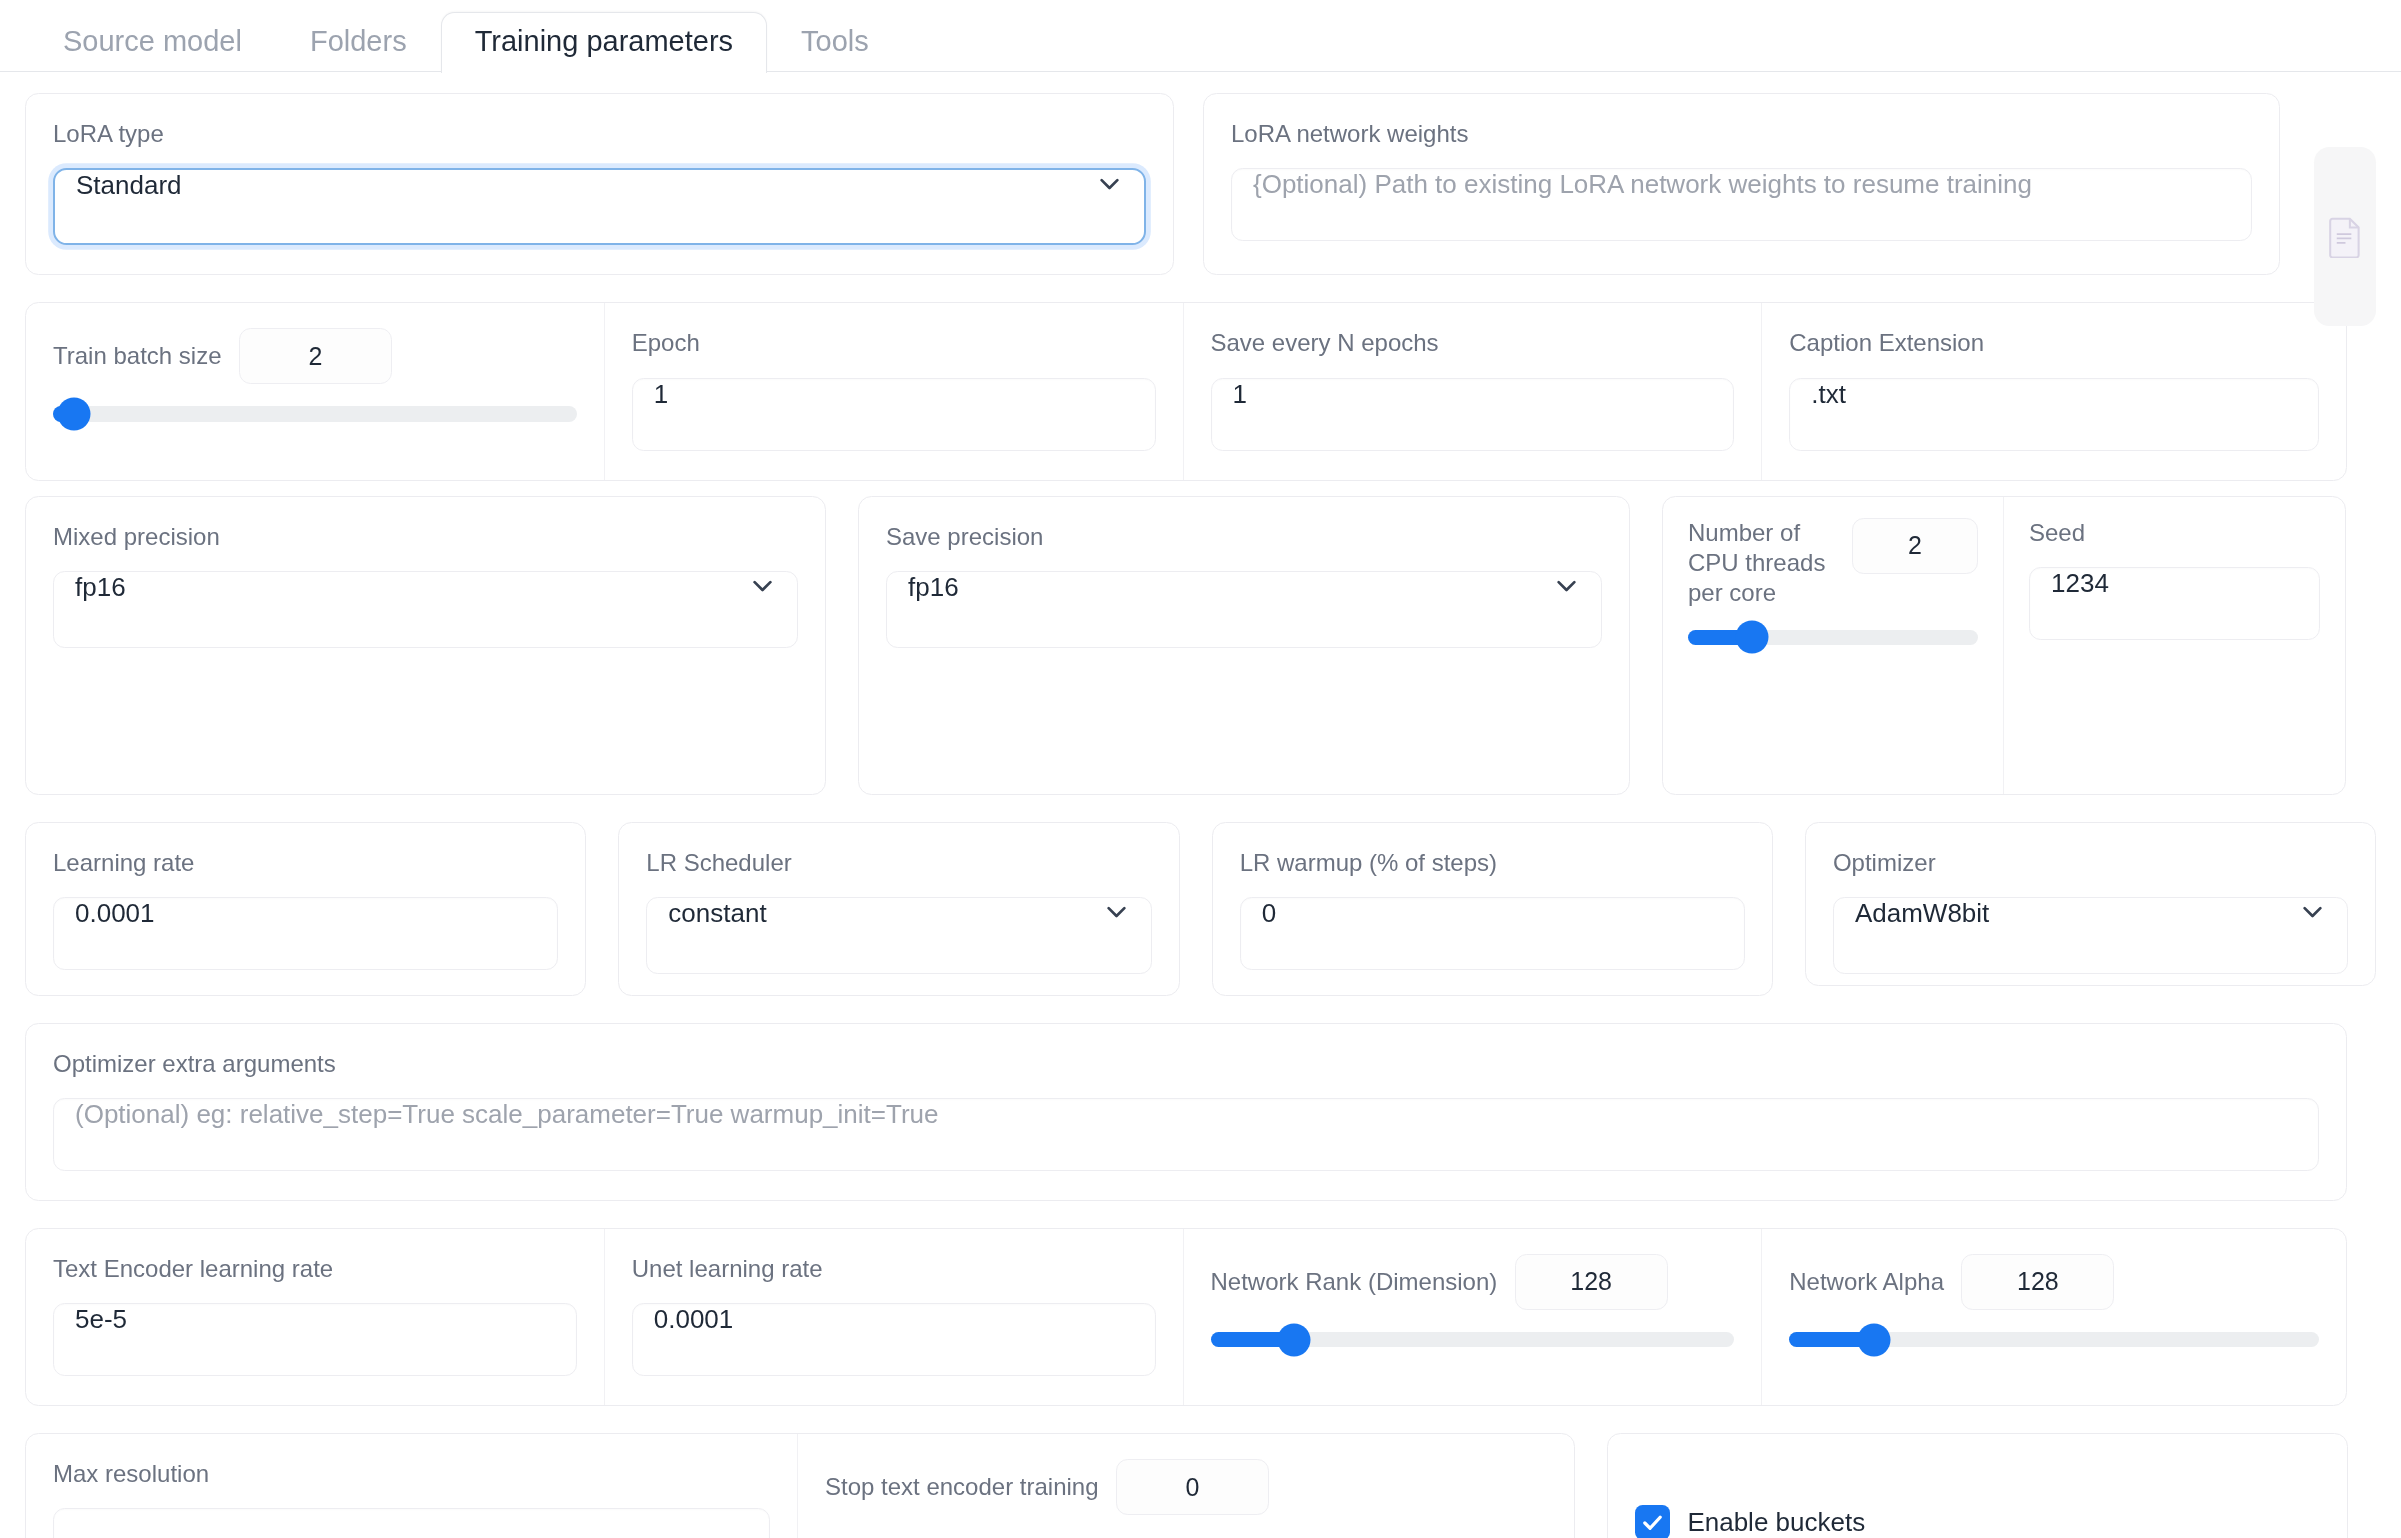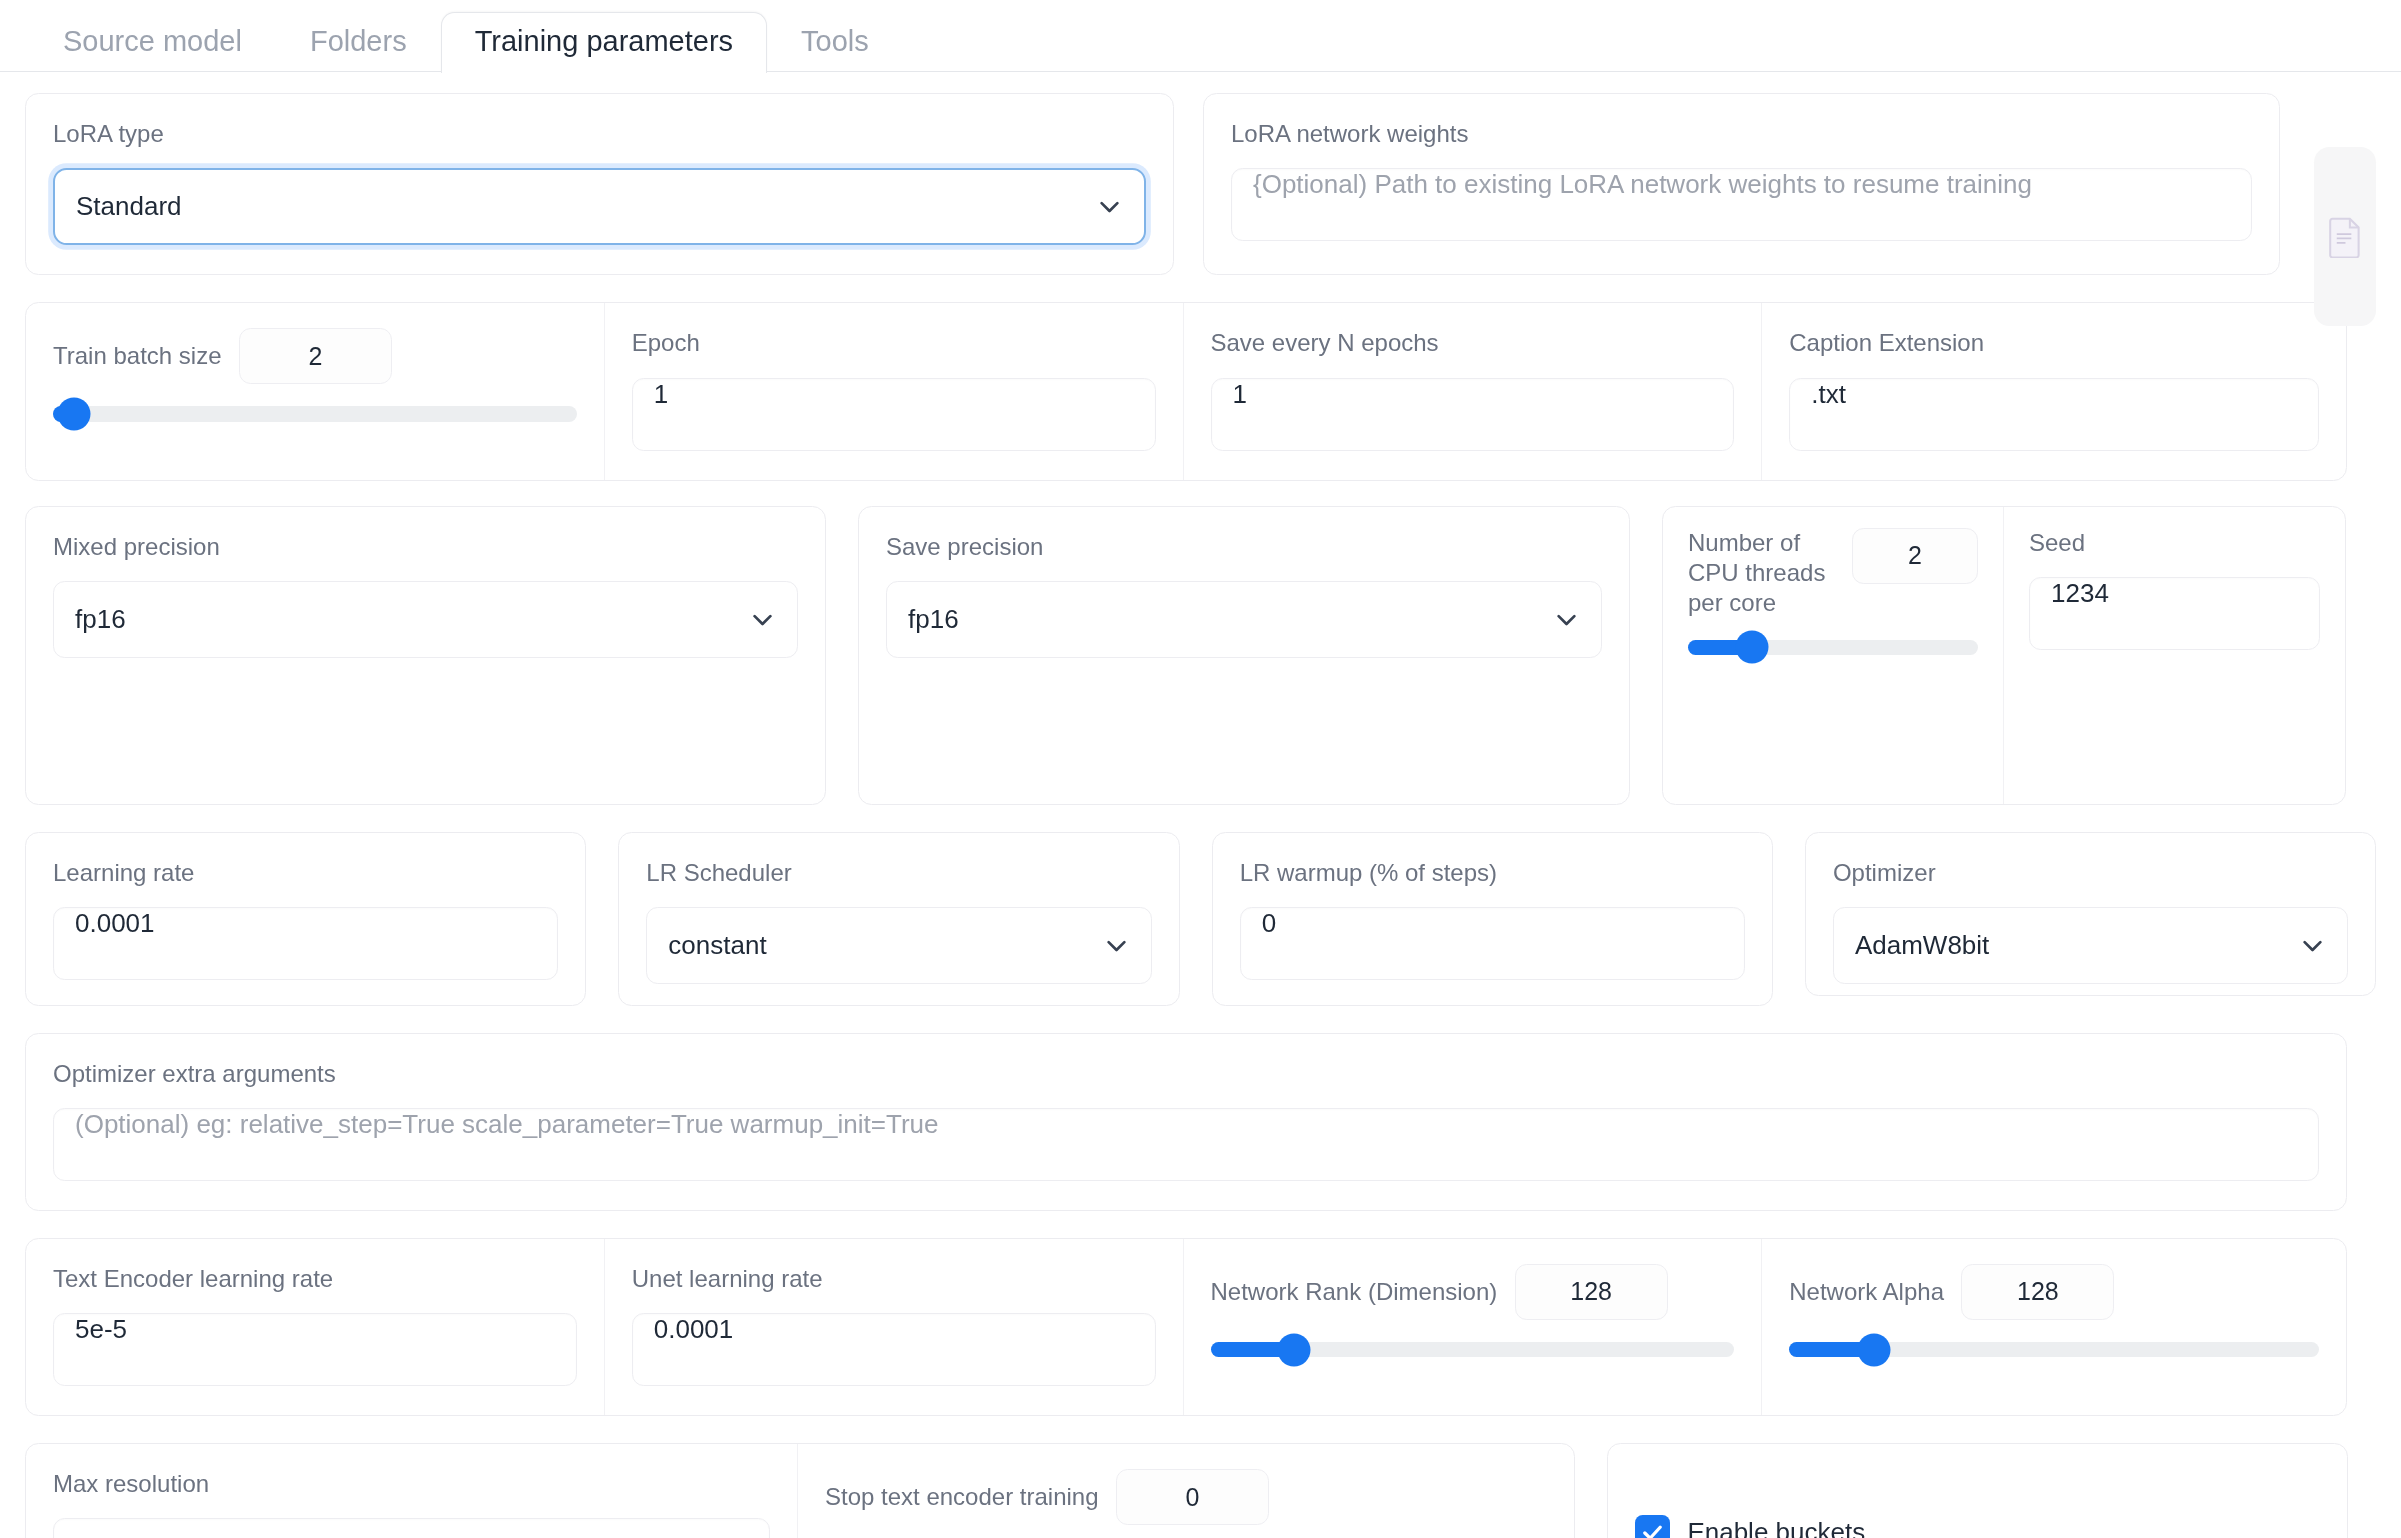--- a/index.html
+++ b/index.html
@@ -89,21 +89,20 @@
     box-shadow: inset 0 1px 1.9px rgba(16,24,40,0.02);
   }
   .field.placeholder { color: #9ea3ad; }
 
   .select {
     height: 77px;
     border: 1.9px solid #ededf1;
     border-radius: 11.6px;
     background: #fff;
     display: flex;
-    align-items: center;
     justify-content: space-between;
     padding: 0 21px;
     font-size: 26px;
     color: #1f2937;
     cursor: pointer;
   }
   .select.focused {
     border: 2.9px solid #7fb3e8;
     box-shadow: 0 0 0 4.8px #dbeafe;
     border-radius: 13.5px;
@@ -254,21 +253,21 @@
       </div>
 
       <div class="cell" style="width:584px;">
         <span class="label">Caption Extension</span>
         <div class="field">
           <span>.txt</span>
         </div>
       </div>
     </div>
 
-    <div class="row" style="margin-top:25px;">
+    <div class="row" style="margin-top:15px;">
       <div class="card" style="width:801px; height:299px; margin-right:32px;">
         <span class="label">Mixed precision</span>
         <div class="select">
           <span>fp16</span>
           <span class="chev">
             <svg viewBox="0 0 24 24" width="27" height="27" fill="none" stroke="#374151" stroke-width="2.4" stroke-linecap="round" stroke-linejoin="round">
                 <polyline points="5 9 12 16 19 9"></polyline>
               </svg>
           </span>
         </div>

